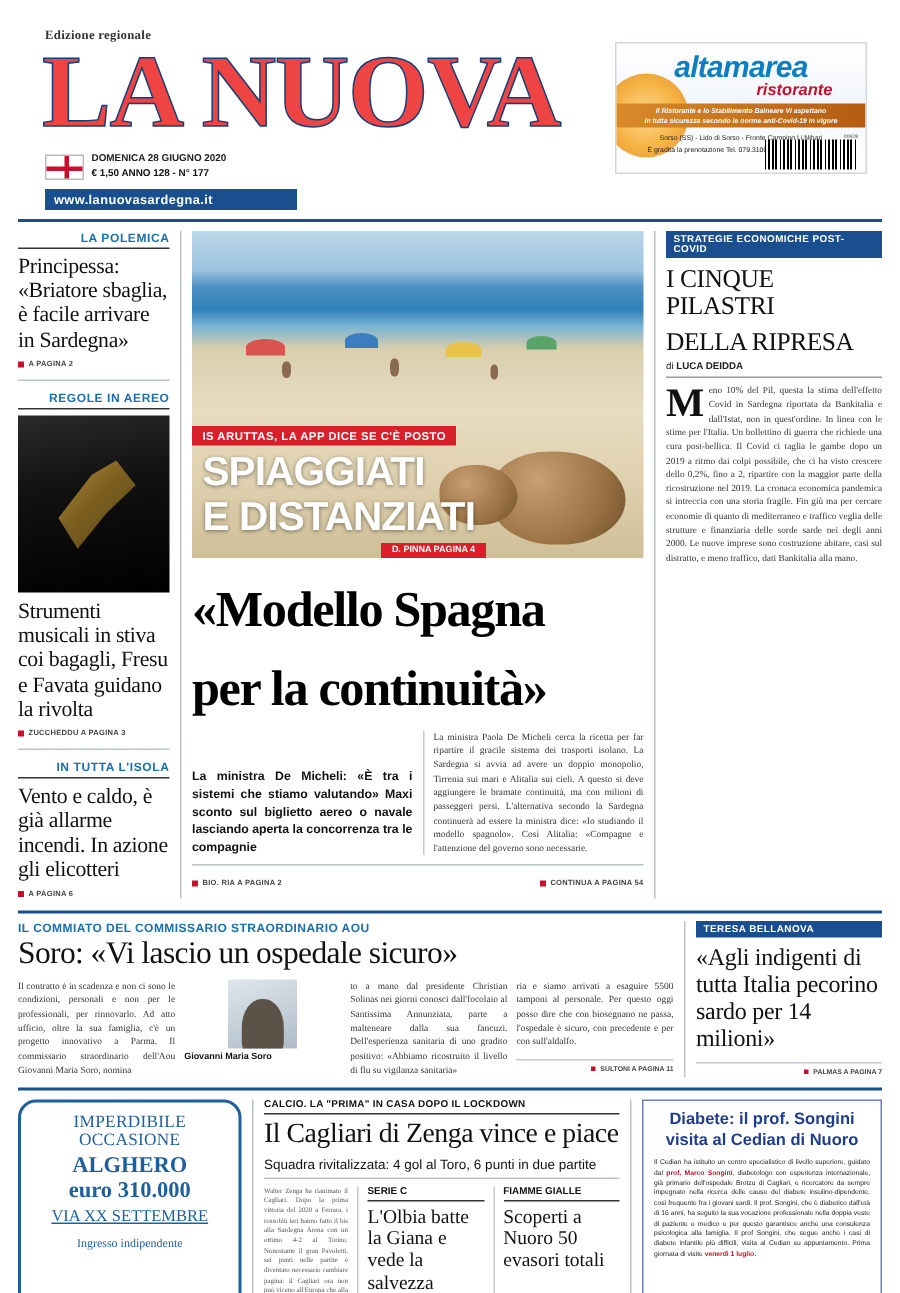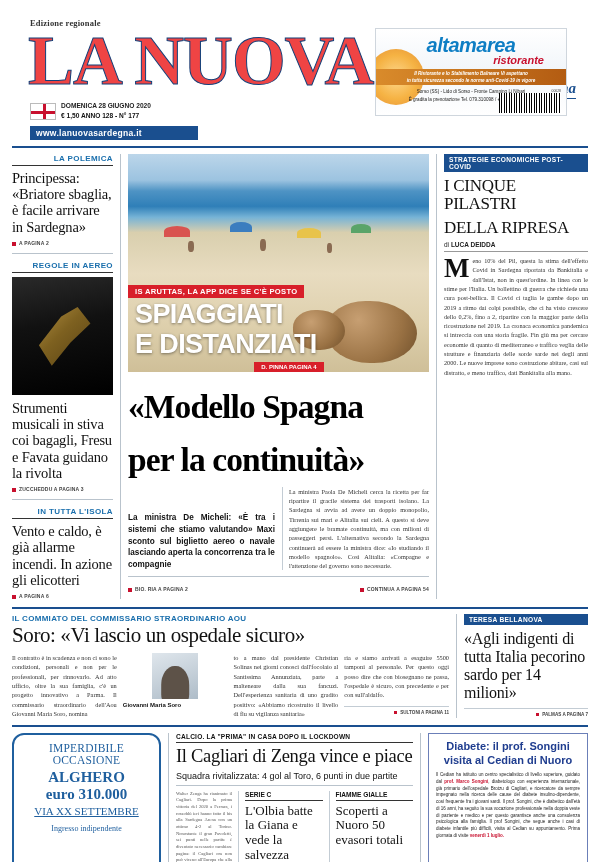--- a/index.html
+++ b/index.html
@@ -58,22 +58,22 @@
     margin: 5px 18px 0 18px;
     background: #1a4f8f; color: #fff;
     font-family: "Liberation Sans", sans-serif;
     font-size: 8.5px; font-weight: bold;
     padding: 2px 6px; letter-spacing: .3px;
     width: 168px;
   }
 
   
   .top-ad {
-    position: absolute; right: 21px; top: 28px;
-    width: 192px; height: 88px;
+    position: absolute; right: 10px; top: 28px;
+    width: 168px; height: 88px;
     border: 1px solid #cfd6dd;
     background: linear-gradient(180deg,#ffffff 0%,#f2f6fa 45%,#ffffff 100%);
     overflow: hidden;
   }
   .ad-sun {
     position: absolute; left: -8px; top: 20px; width: 56px; height: 56px;
     border-radius: 50%;
     background: radial-gradient(circle,#ffd27a 0%,#f5a623 55%,#e07b10 100%);
     opacity: .85;
   }

